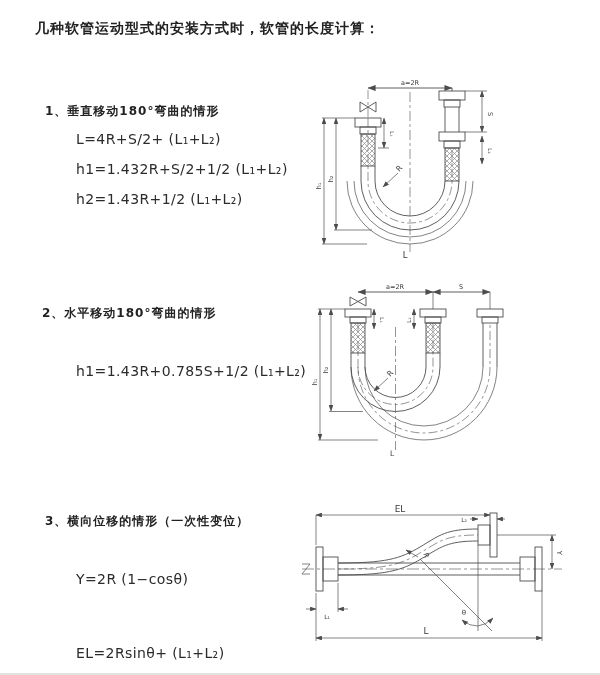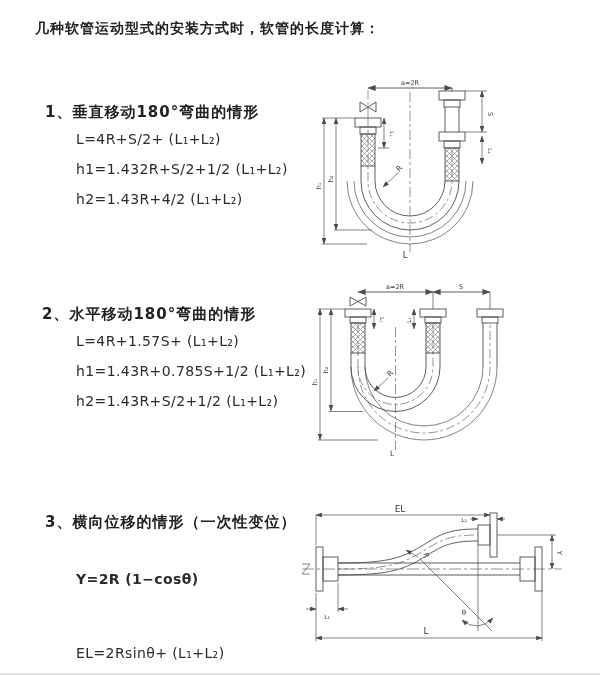--- a/index.html
+++ b/index.html
@@ -5,44 +5,42 @@
   html,body{margin:0;padding:0;background:#ffffff;}
   .page{
     position:relative;width:600px;height:675px;background:#ffffff;overflow:hidden;
     font-family:"DejaVu Sans","Liberation Sans",sans-serif;color:#2b2b2b;
     border-bottom:2px solid #e2e2e2;box-sizing:border-box;
   }
   .doc-title{
     position:absolute;left:35px;top:20px;font-size:14px;font-weight:bold;
     letter-spacing:1px;color:#222;
   }
-  .sec-heading{position:absolute;font-size:15px;font-weight:bold;color:#222;letter-spacing:1px;}
+  .sec-heading{position:absolute;font-size:12px;font-weight:bold;color:#222;letter-spacing:1px;}
   .formula{position:absolute;font-size:14px;color:#2b2b2b;letter-spacing:0.4px;white-space:pre;text-align:right;}
   svg{position:absolute;}
   svg text{font-family:"DejaVu Sans",sans-serif;fill:#3a3a3a;stroke:none;}
 </style>
 </head>
 <body>
 
 <div class="page">
 
   <div class="doc-title">几种软管运动型式的安装方式时，软管的长度计算：</div>
 
   <div class="sec-heading" style="left:45px;top:103px;">1、垂直移动180°弯曲的情形</div>
   <div class="formula" style="left:76px;top:131px;">L=4R+S/2+ (L₁+L₂)</div>
   <div class="formula" style="left:76px;top:161px;">h1=1.432R+S/2+1/2 (L₁+L₂)</div>
-  <div class="formula" style="left:76px;top:191px;">h2=1.43R+4/2 (L₁+L₂)</div>
+  <div class="formula" style="left:76px;top:191px;">h2=1.43R+1/2 (L₁+L₂)</div>
 
   <div class="sec-heading" style="left:42px;top:305px;">2、水平移动180°弯曲的情形</div>
-  <div class="formula" style="left:76px;top:333px;">L=4R+1.57S+ (L₁+L₂)</div>
   <div class="formula" style="left:76px;top:363px;">h1=1.43R+0.785S+1/2 (L₁+L₂)</div>
-  <div class="formula" style="left:76px;top:393px;">h2=1.43R+S/2+1/2 (L₁+L₂)</div>
 
   <div class="sec-heading" style="left:45px;top:513px;">3、横向位移的情形（一次性变位）</div>
-  <div class="formula" style="left:76px;top:571px;font-weight:bold;">Y=2R (1−cosθ)</div>
+  <div class="formula" style="left:76px;top:571px;">Y=2R (1−cosθ)</div>
   <div class="formula" style="left:76px;top:601px;margin-top:44px;">EL=2Rsinθ+ (L₁+L₂)</div>
 
   <svg style="left:312px;top:76px;" width="210" height="195" viewBox="0 0 210 195">
     <defs>
       <marker id="ar1" viewBox="0 0 8 6" refX="7.5" refY="3" markerWidth="9" markerHeight="7" orient="auto-start-reverse">
         <path d="M0,0 L8,3 L0,6 Z" fill="#4d4d4d"></path>
       </marker>
       <pattern id="ht1" width="5" height="5" patternUnits="userSpaceOnUse">
         <path d="M0,0 L5,5 M5,0 L0,5" stroke="#8a8a8a" stroke-width="0.7" fill="none"></path>
       </pattern>

